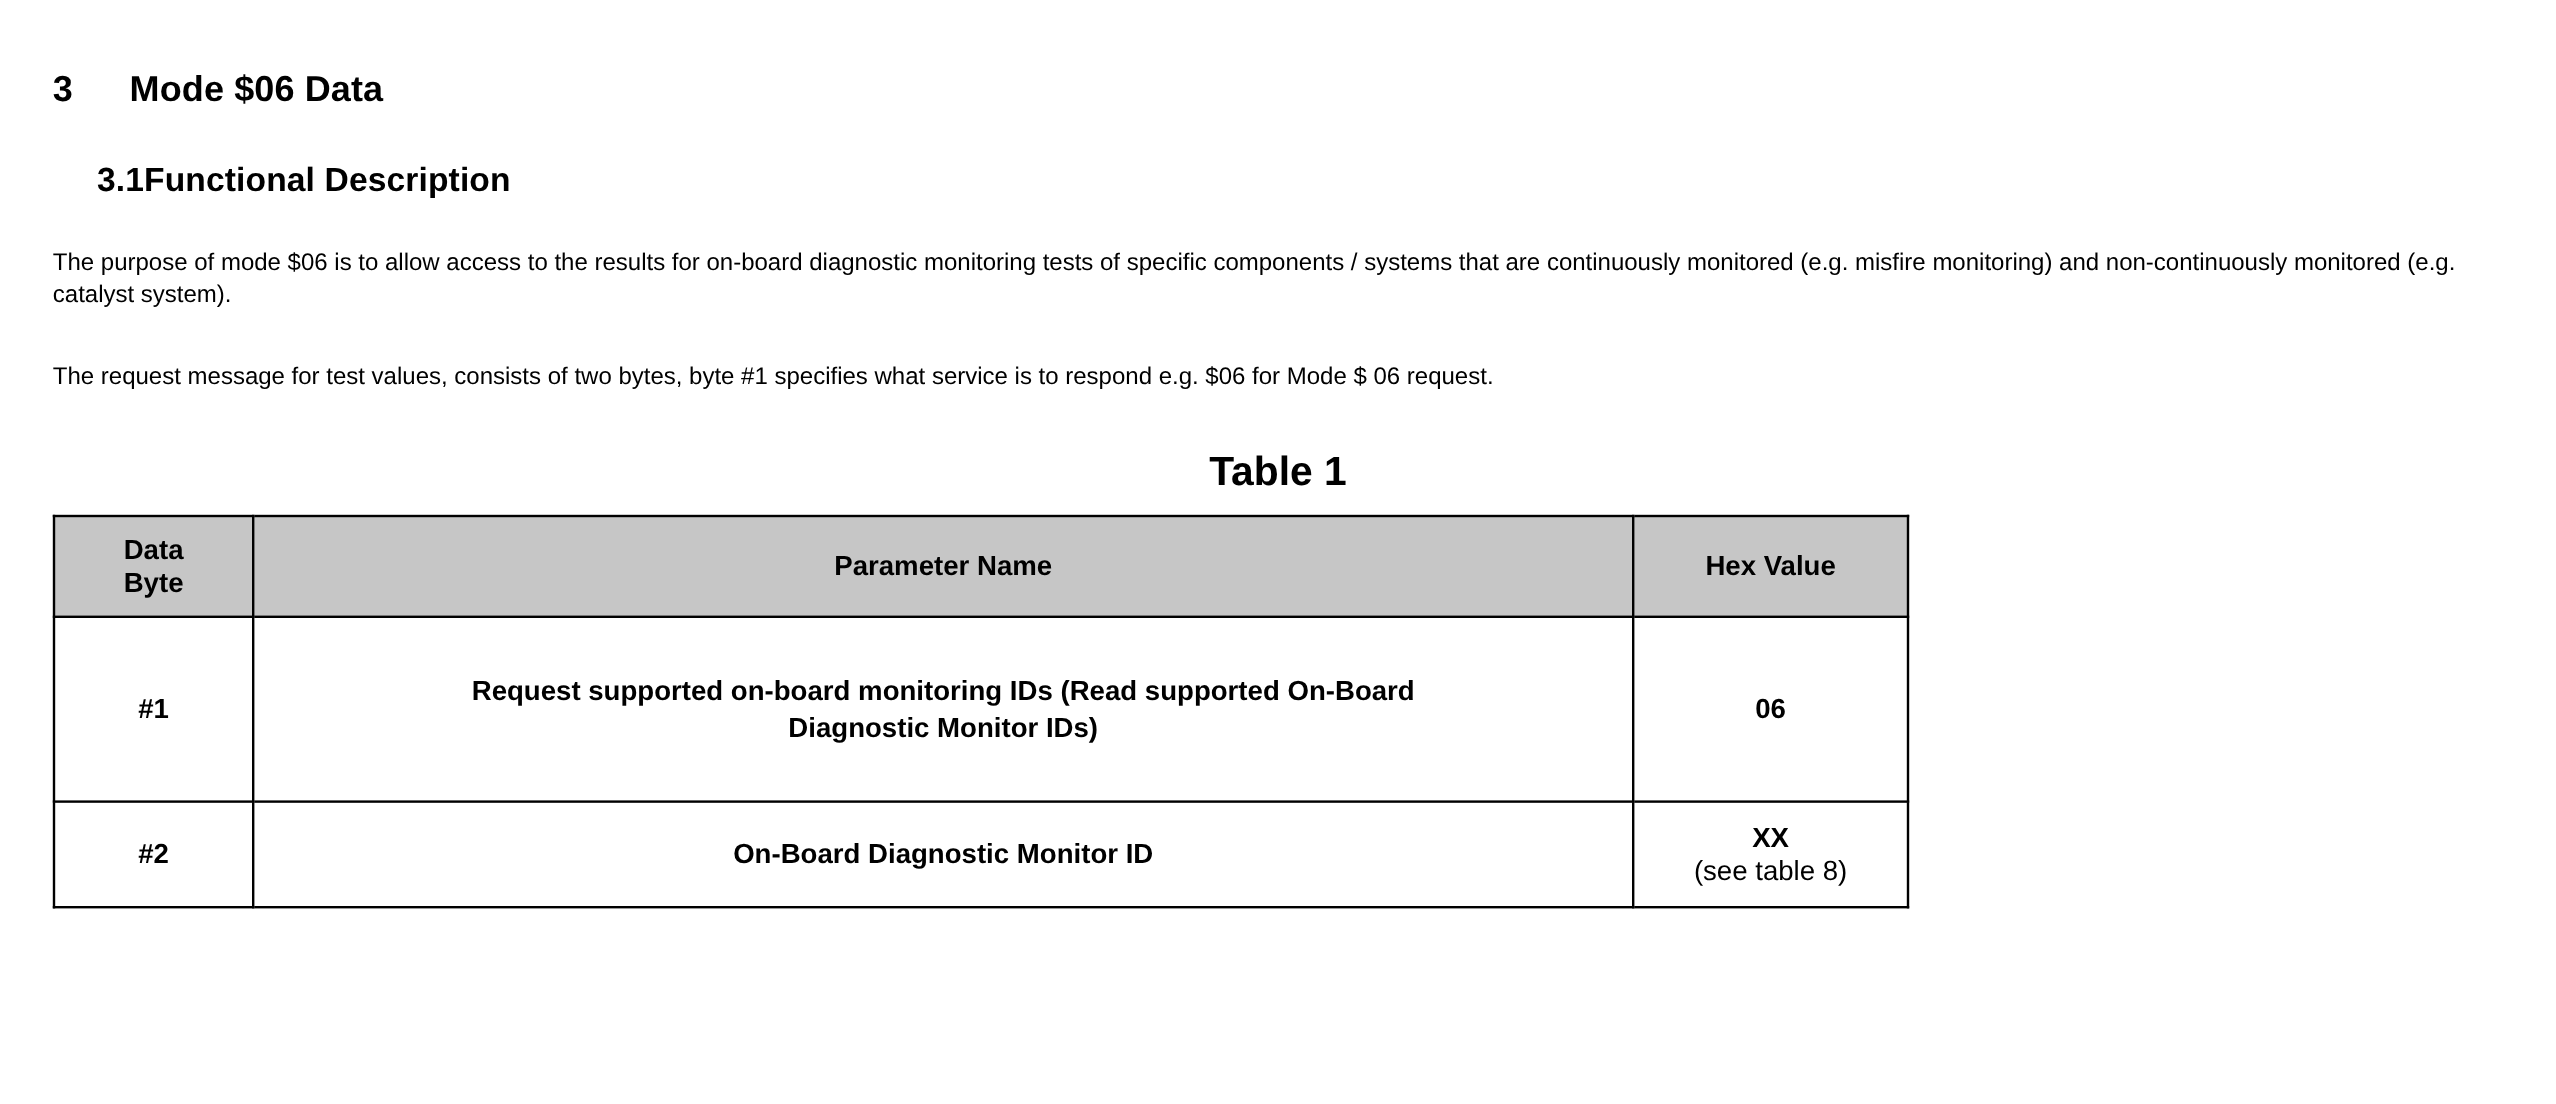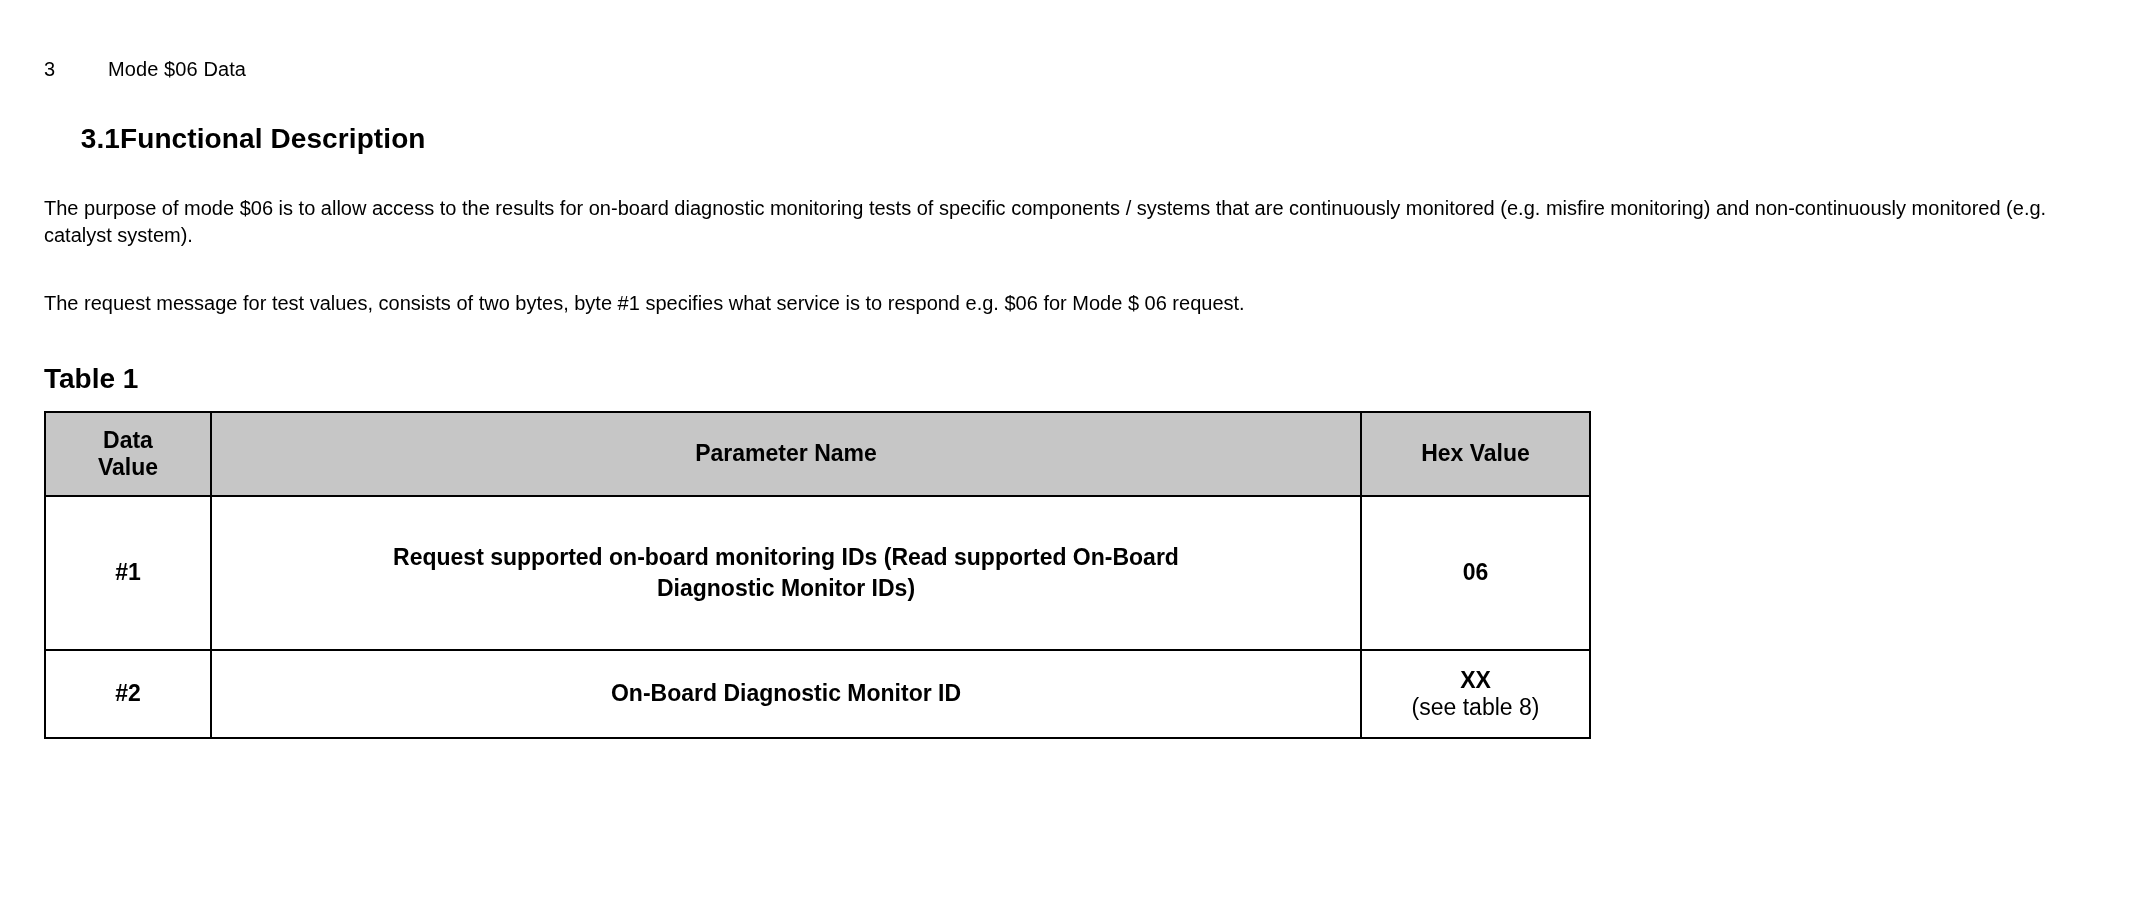--- a/index.html
+++ b/index.html
@@ -15,22 +15,22 @@
     -webkit-font-smoothing: antialiased;
   }
   .page {
     position: relative;
     width: 2130px;
     height: 920px;
     box-sizing: border-box;
     padding: 48px 44px 0 44px;
   }
   .h1 {
-    font-size: 20px;
-    font-weight: normal;
+    font-size: 30px;
+    font-weight: bold;
     margin: 0 0 0 0;
     padding-top: 10px;
     letter-spacing: 0.1px;
   }
   .h1 .num {
     display: inline-block;
     width: 64px;
   }
   .h2 {
     font-size: 28px;
@@ -48,24 +48,25 @@
     font-size: 20px;
     line-height: 1.33;
     margin: 0;
     padding-top: 40px;
     max-width: 2040px;
   }
   .para.second {
     padding-top: 42px;
   }
   .table-caption {
-    font-size: 28px;
+    font-size: 34px;
     font-weight: bold;
     padding-top: 46px;
     padding-bottom: 12px;
+    text-align: center;
   }
   table.data-table {
     border-collapse: collapse;
     table-layout: fixed;
     width: 1545px;
     margin-top: 4px;
   }
   table.data-table td, table.data-table th {
     border: 2px solid #000000;
     font-size: 23px;
@@ -121,21 +122,21 @@
   <table class="data-table">
     <colgroup>
       <col class="col-byte">
       <col class="col-name">
       <col class="col-hex">
     </colgroup>
     <thead>
       <tr>
         <th>
           <span>Data</span><br>
-          <span>Value</span>
+          <span>Byte</span>
         </th>
         <th>Parameter Name</th>
         <th>Hex Value</th>
       </tr>
     </thead>
     <tbody>
       <tr class="row-1">
         <td>#1</td>
         <td class="name-cell">
           <span>Request supported on-board monitoring IDs (Read supported On-Board</span><br>

